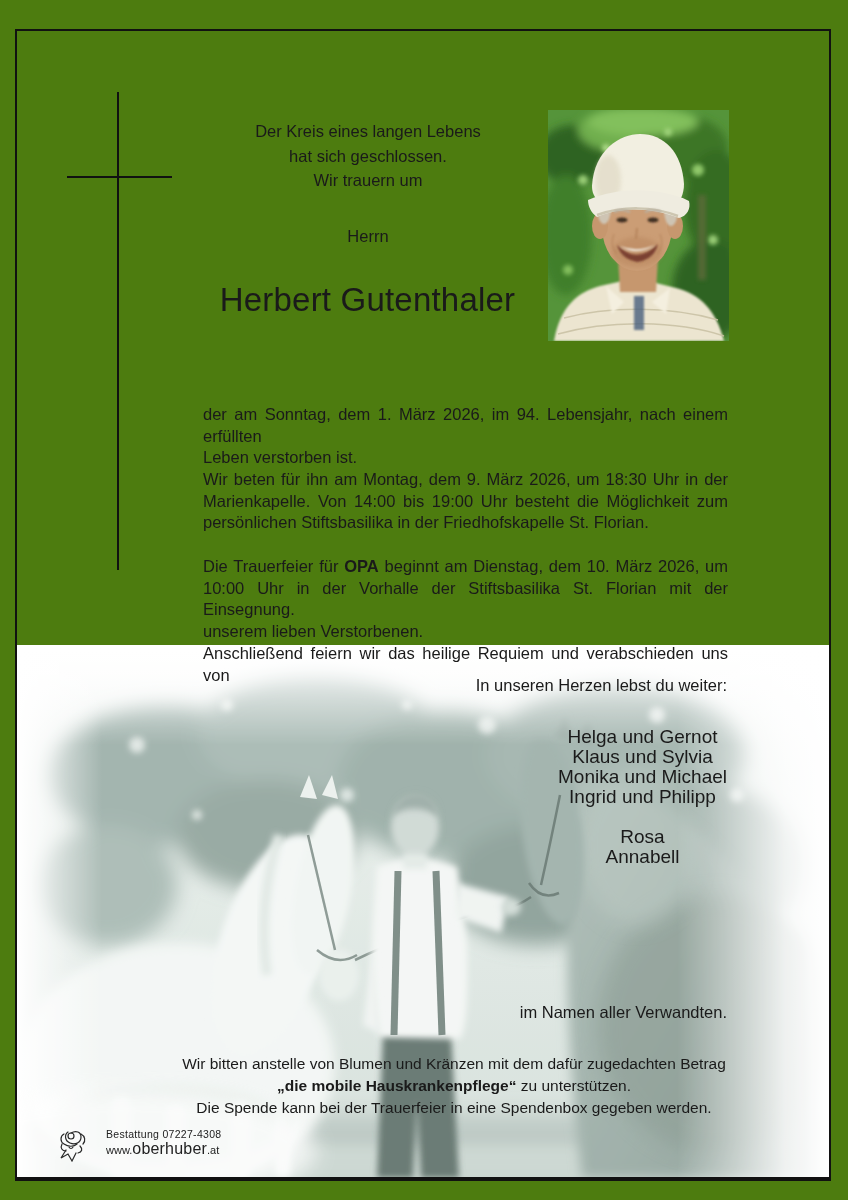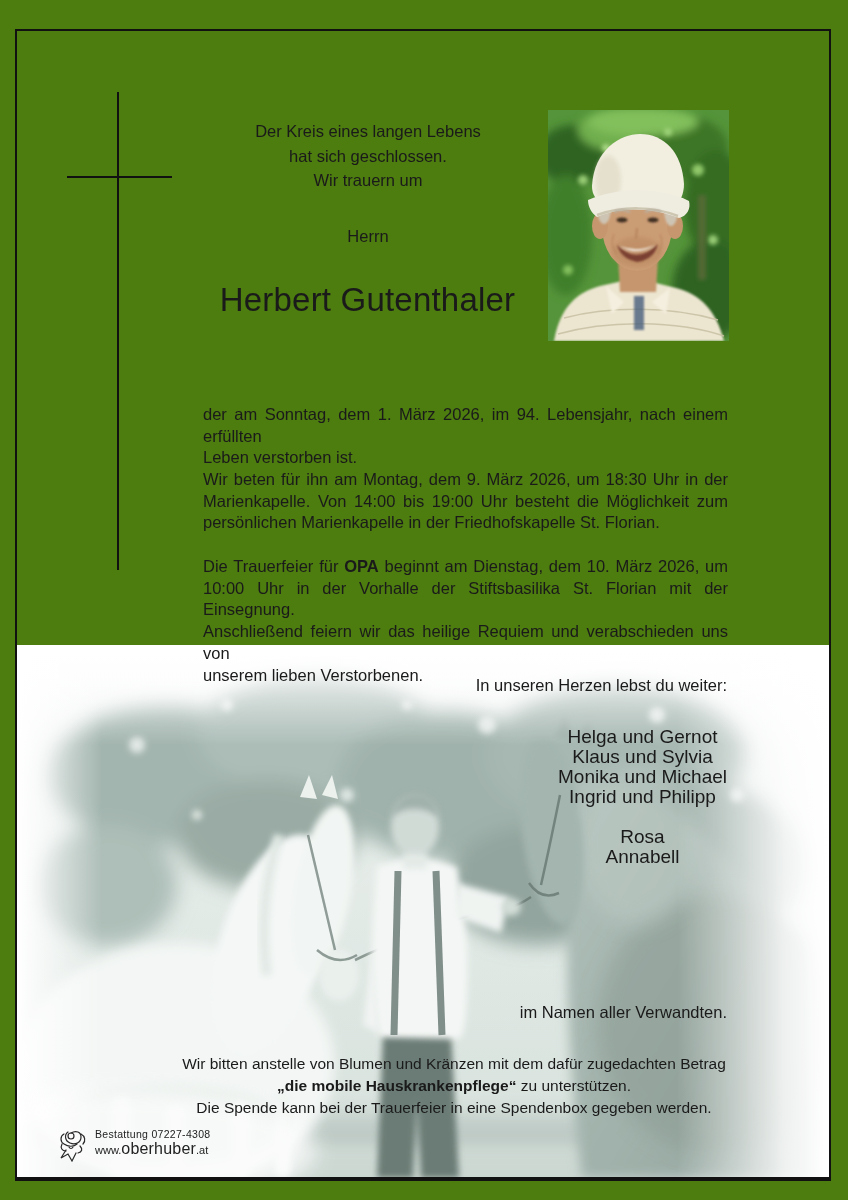--- a/index.html
+++ b/index.html
@@ -32,21 +32,21 @@
 
   .memorial-heading{position:absolute;right:121px;top:676px;font-size:16.5px;z-index:3;}
   .names{position:absolute;right:121px;top:727px;text-align:center;font-size:19px;line-height:20px;z-index:3;}
   .names .grp{margin-bottom:20px;}
   .names .grp:last-child{margin-bottom:0;}
   .closing{position:absolute;right:121px;top:1003px;font-size:16.5px;z-index:3;}
 
   .donation{position:absolute;left:114px;top:1053px;width:680px;text-align:center;
             font-size:15.5px;line-height:22px;z-index:3;}
 
-  .logo{position:absolute;left:56px;top:1124px;display:flex;align-items:center;gap:5px;z-index:3;}
+  .logo{position:absolute;left:56px;top:1124px;display:flex;align-items:center;gap:16px;z-index:3;}
   .logo .emblem{width:34px;height:38px;flex:0 0 auto;}
   .logo .txt{line-height:1;}
   .logo .l1{font-size:10.5px;letter-spacing:.3px;color:#222;margin-bottom:2px;}
   .logo .l2{font-size:11px;color:#222;}
   .logo .l2 .big{font-size:16px;letter-spacing:.2px;}
 </style>
 </head>
 <body>
 
 <div class="page">
@@ -266,28 +266,28 @@
   </div>
 
   <div class="para p1">
     <div class="jline">der am Sonntag, dem 1. März 2026, im 94. Lebensjahr, nach einem erfüllten</div>
     <div class="jline last">Leben verstorben ist.</div>
   </div>
 
   <div class="para p2">
     <div class="jline">Wir beten für ihn am Montag, dem 9. März 2026, um 18:30 Uhr in der</div>
     <div class="jline">Marienkapelle. Von 14:00 bis 19:00 Uhr besteht die Möglichkeit zum</div>
-    <div class="jline last">persönlichen Marienkapelle in der Friedhofskapelle St. Florian.</div>
+    <div class="jline last">persönlichen Stiftsbasilika in der Friedhofskapelle St. Florian.</div>
   </div>
 
   <div class="para p3">
     <div class="jline"><span>Die Trauerfeier für </span><span class="b">OPA</span><span> beginnt am Dienstag, dem 10. März 2026, um</span></div>
     <div class="jline">10:00 Uhr in der Vorhalle der Stiftsbasilika St. Florian mit der Einsegnung.</div>
+    <div class="jline last">unserem lieben Verstorbenen.</div>
     <div class="jline">Anschließend feiern wir das heilige Requiem und verabschieden uns von</div>
-    <div class="jline last">unserem lieben Verstorbenen.</div>
   </div>
 
   <div class="memorial-heading">In unseren Herzen lebst du weiter:</div>
 
   <div class="names">
     <div class="grp">
       <div>Helga und Gernot</div>
       <div>Klaus und Sylvia</div>
       <div>Monika und Michael</div>
       <div>Ingrid und Philipp</div>

